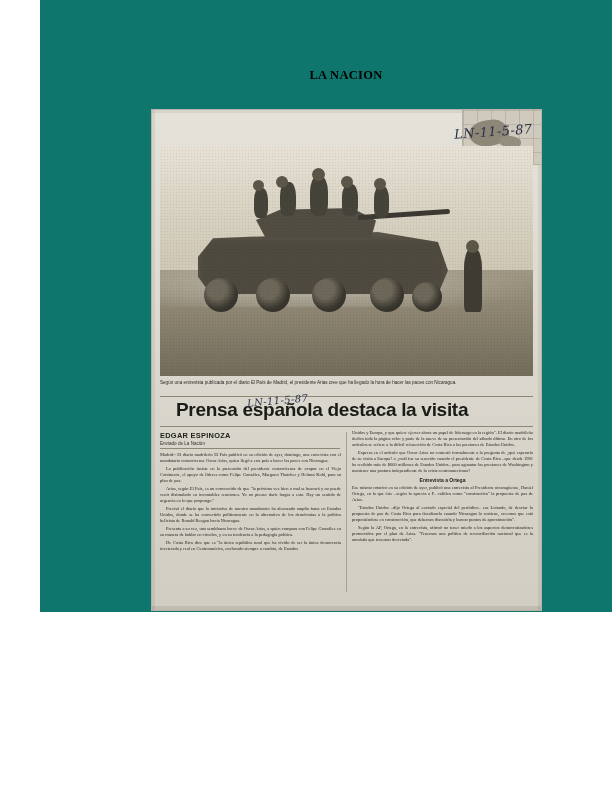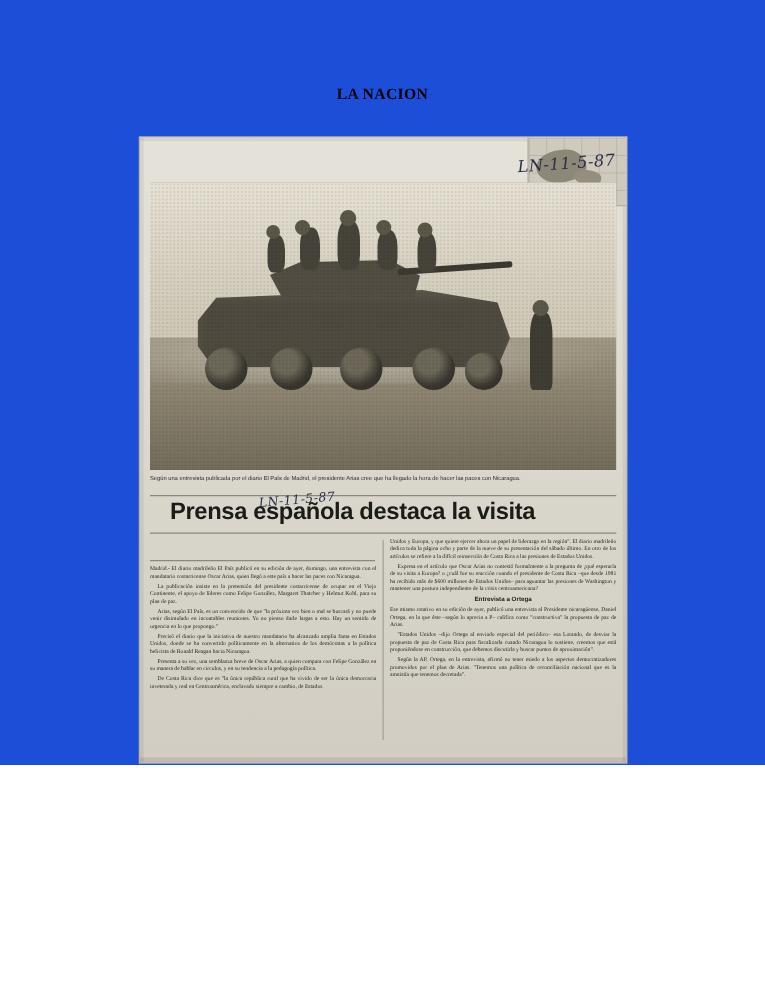--- a/index.html
+++ b/index.html
@@ -11,21 +11,22 @@
     width: 612px;
     height: 792px;
     font-family: "Liberation Serif", serif;
     position: relative;
     overflow: hidden;
   }
 
   .page {
     position: absolute;
     inset: 0;
-    background: #1d4ed8;
+    background: #0f766e;
+    margin-left: 40px;
   }
 
   
   .doc-header {
     position: absolute;
     top: 68px;
     left: 0;
     width: 612px;
     text-align: center;
   }
@@ -420,20 +421,24 @@
 
       <div class="grain"></div>
     </div>
 
     <div class="photo-caption">Según una entrevista publicada por el diario El País de Madrid, el presidente Arias cree que ha llegado la hora de hacer las paces con Nicaragua.</div>
 
     <div class="rule rule-top"></div>
     <div class="headline">Prensa española destaca la visita</div>
     <div class="rule rule-bottom"></div>
 
+    <div class="byline">
+      <div class="author">EDGAR ESPINOZA</div>
+      <div class="credit">Enviado de La Nación</div>
+    </div>
     <div class="byline-rule"></div>
     <div class="handwriting hw-byline">LN-11-5-87</div>
 
     <div class="cols">
       <div class="col-divider"></div>
 
       <div class="col col-left">
         <p class="first">Madrid.- El diario madrileño El País publicó en su edición de ayer, domingo, una entrevista con el mandatario costarricense Oscar Arias, quien llegó a este país a hacer las paces con Nicaragua.</p>
         <p>La publicación insiste en la pretensión del presidente costarricense de ocupar en el Viejo Continente, el apoyo de líderes como Felipe González, Margaret Thatcher y Helmut Kohl, para su plan de paz.</p>
         <p>Arias, según El País, es un convencido de que "la próxima vez bien o mal se buscará y no puede venir disimulado en incontables reuniones. Yo no pienso darle largas a esto. Hay un sentido de urgencia en lo que propongo."</p>

